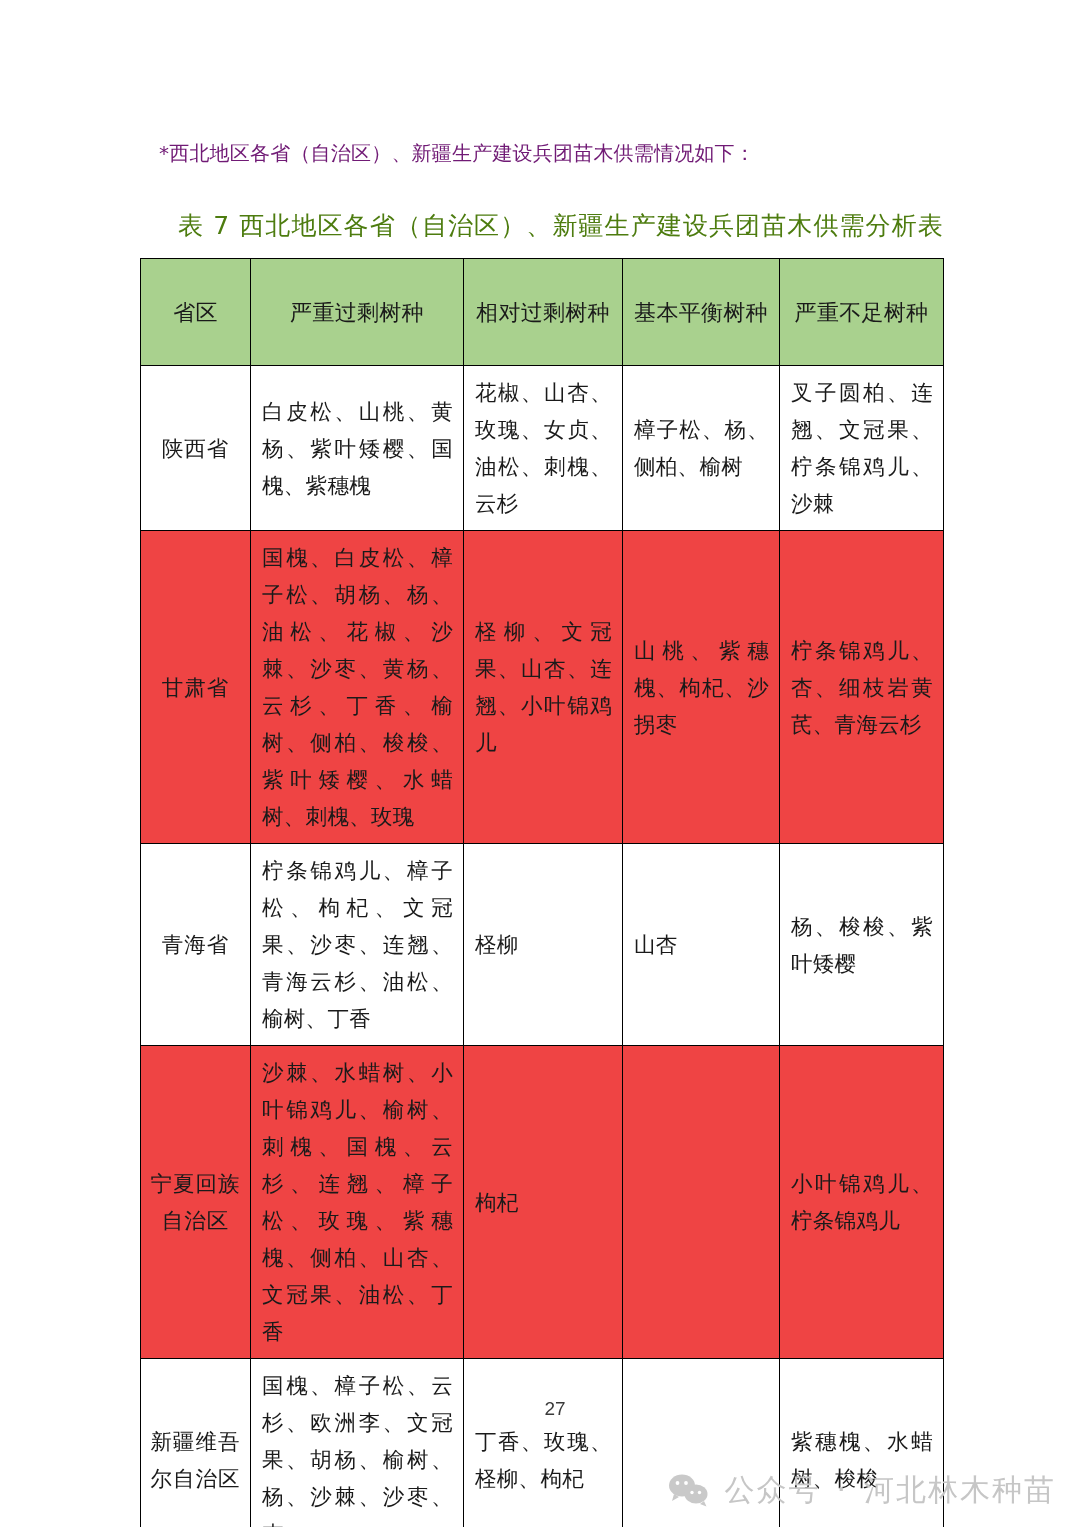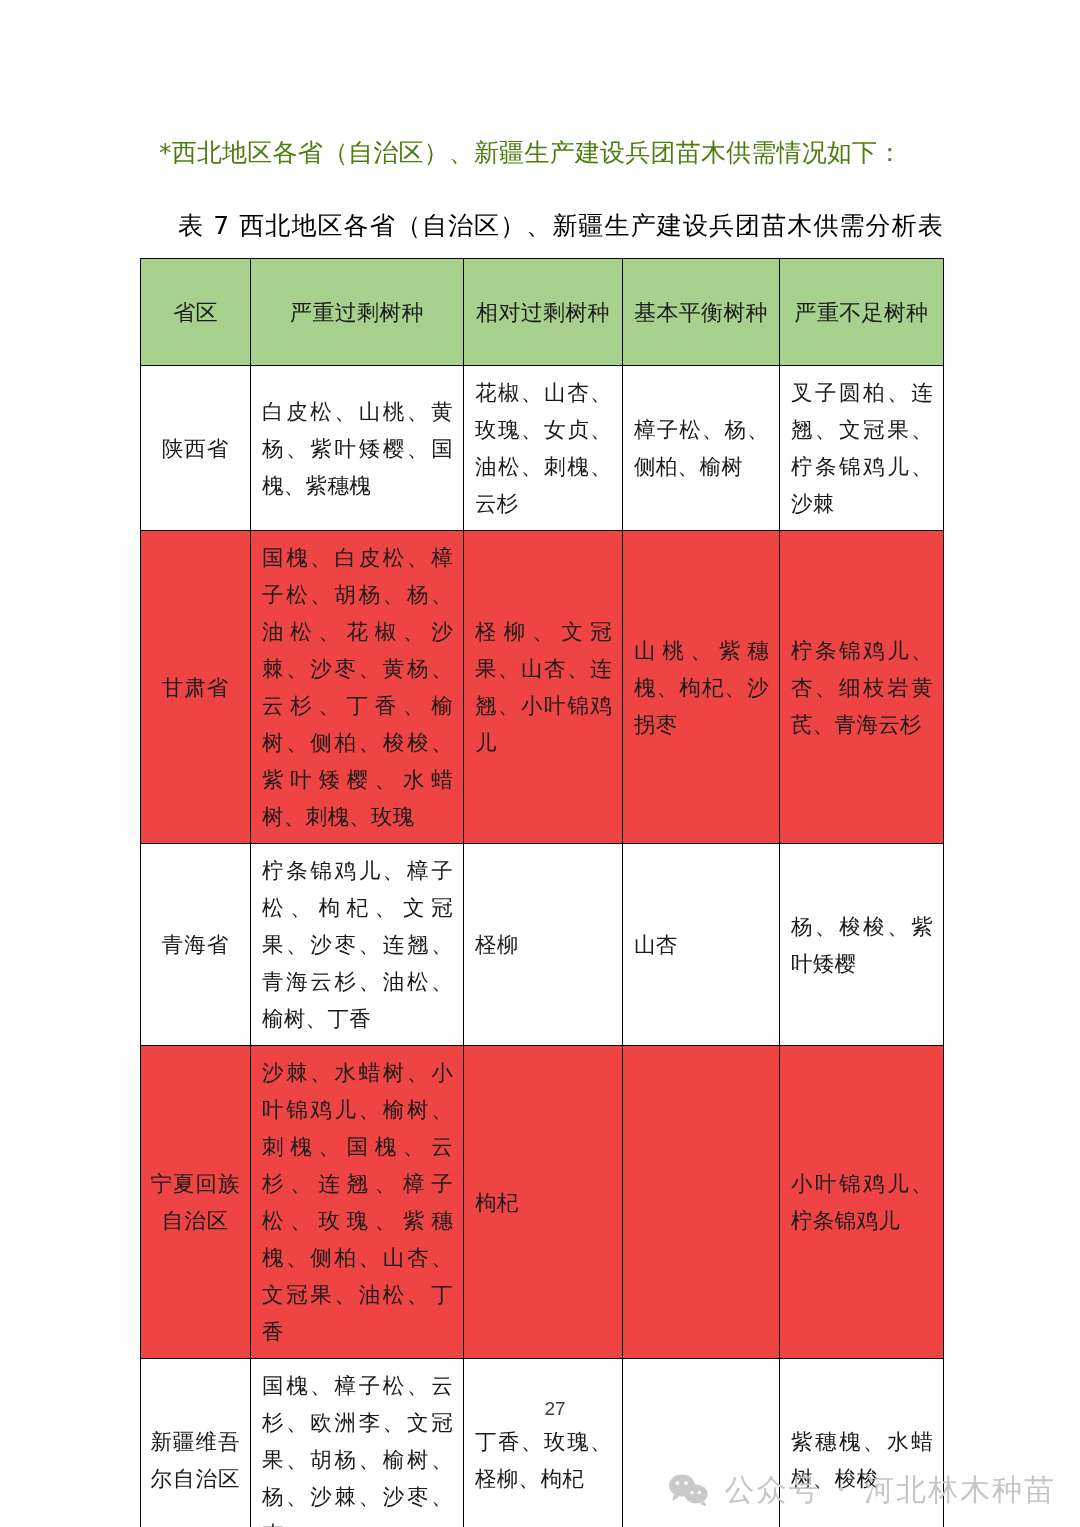--- a/index.html
+++ b/index.html
@@ -22,37 +22,37 @@
     height: 1527px;
     box-sizing: border-box;
   }
 
   
   .intro-line {
     position: absolute;
     left: 159px;
     top: 136px;
     width: 800px;
-    font-size: 25px;
+    font-size: 20px;
     line-height: 34px;
     letter-spacing: 0.2px;
-    color: #4d7c0f;
+    color: #701a75;
     white-space: nowrap;
   }
 
   
   .table-caption {
     position: absolute;
     left: 178px;
     top: 210px;
     width: 790px;
     font-size: 25px;
     line-height: 32px;
     letter-spacing: 1.1px;
-    color: #000000;
+    color: #4d7c0f;
     white-space: nowrap;
   }
 
   
   .table-wrap {
     position: absolute;
     left: 140px;
     top: 258px;
     width: 803px;
   }

